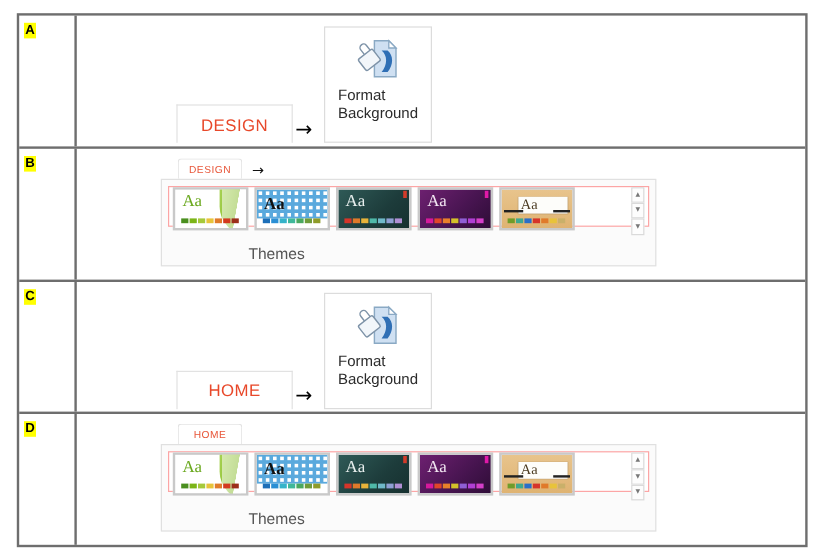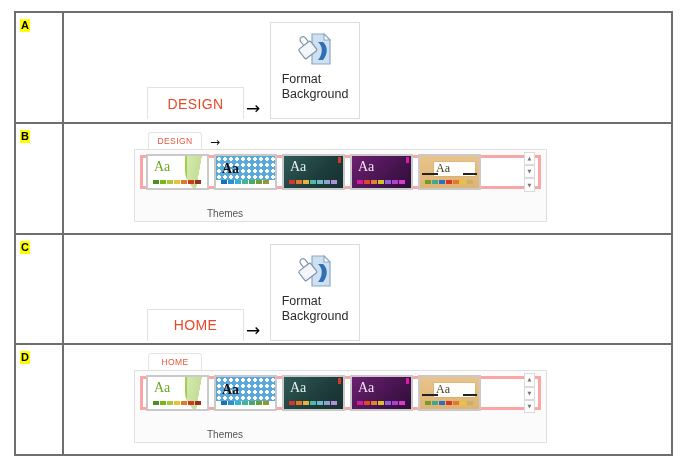--- a/index.html
+++ b/index.html
@@ -150,32 +150,32 @@
     background: #fbfbfb;
     box-sizing: border-box;
   }
   .gallery {
     position: absolute;
     left: 5px;
     top: 5px;
     right: 5px;
     height: 34px;
     background: #ffffff;
-    border: 3px solid #fca5a5;
-    box-sizing: border-box;
-    display: flex;
-    align-items: center;
+    border: 1px solid #fca5a5;
+    box-sizing: border-box;
+    display: flex;
+    align-items: flex-start;
     padding: 0 3px;
   }
   .group-label {
     position: absolute;
     left: 0; right: 0;
     bottom: 2px;
     text-align: center;
-    font-size: 10px;
+    font-size: 13px;
     color: #555555;
     font-family: "Liberation Sans", sans-serif;
   }
   .group-label.left-shift { text-align: left; padding-left: 72px; }
 
   .thumb {
     width: 63px;
     height: 36px;
     margin-right: 5px;
     border: 2px solid #c9c9c9;

